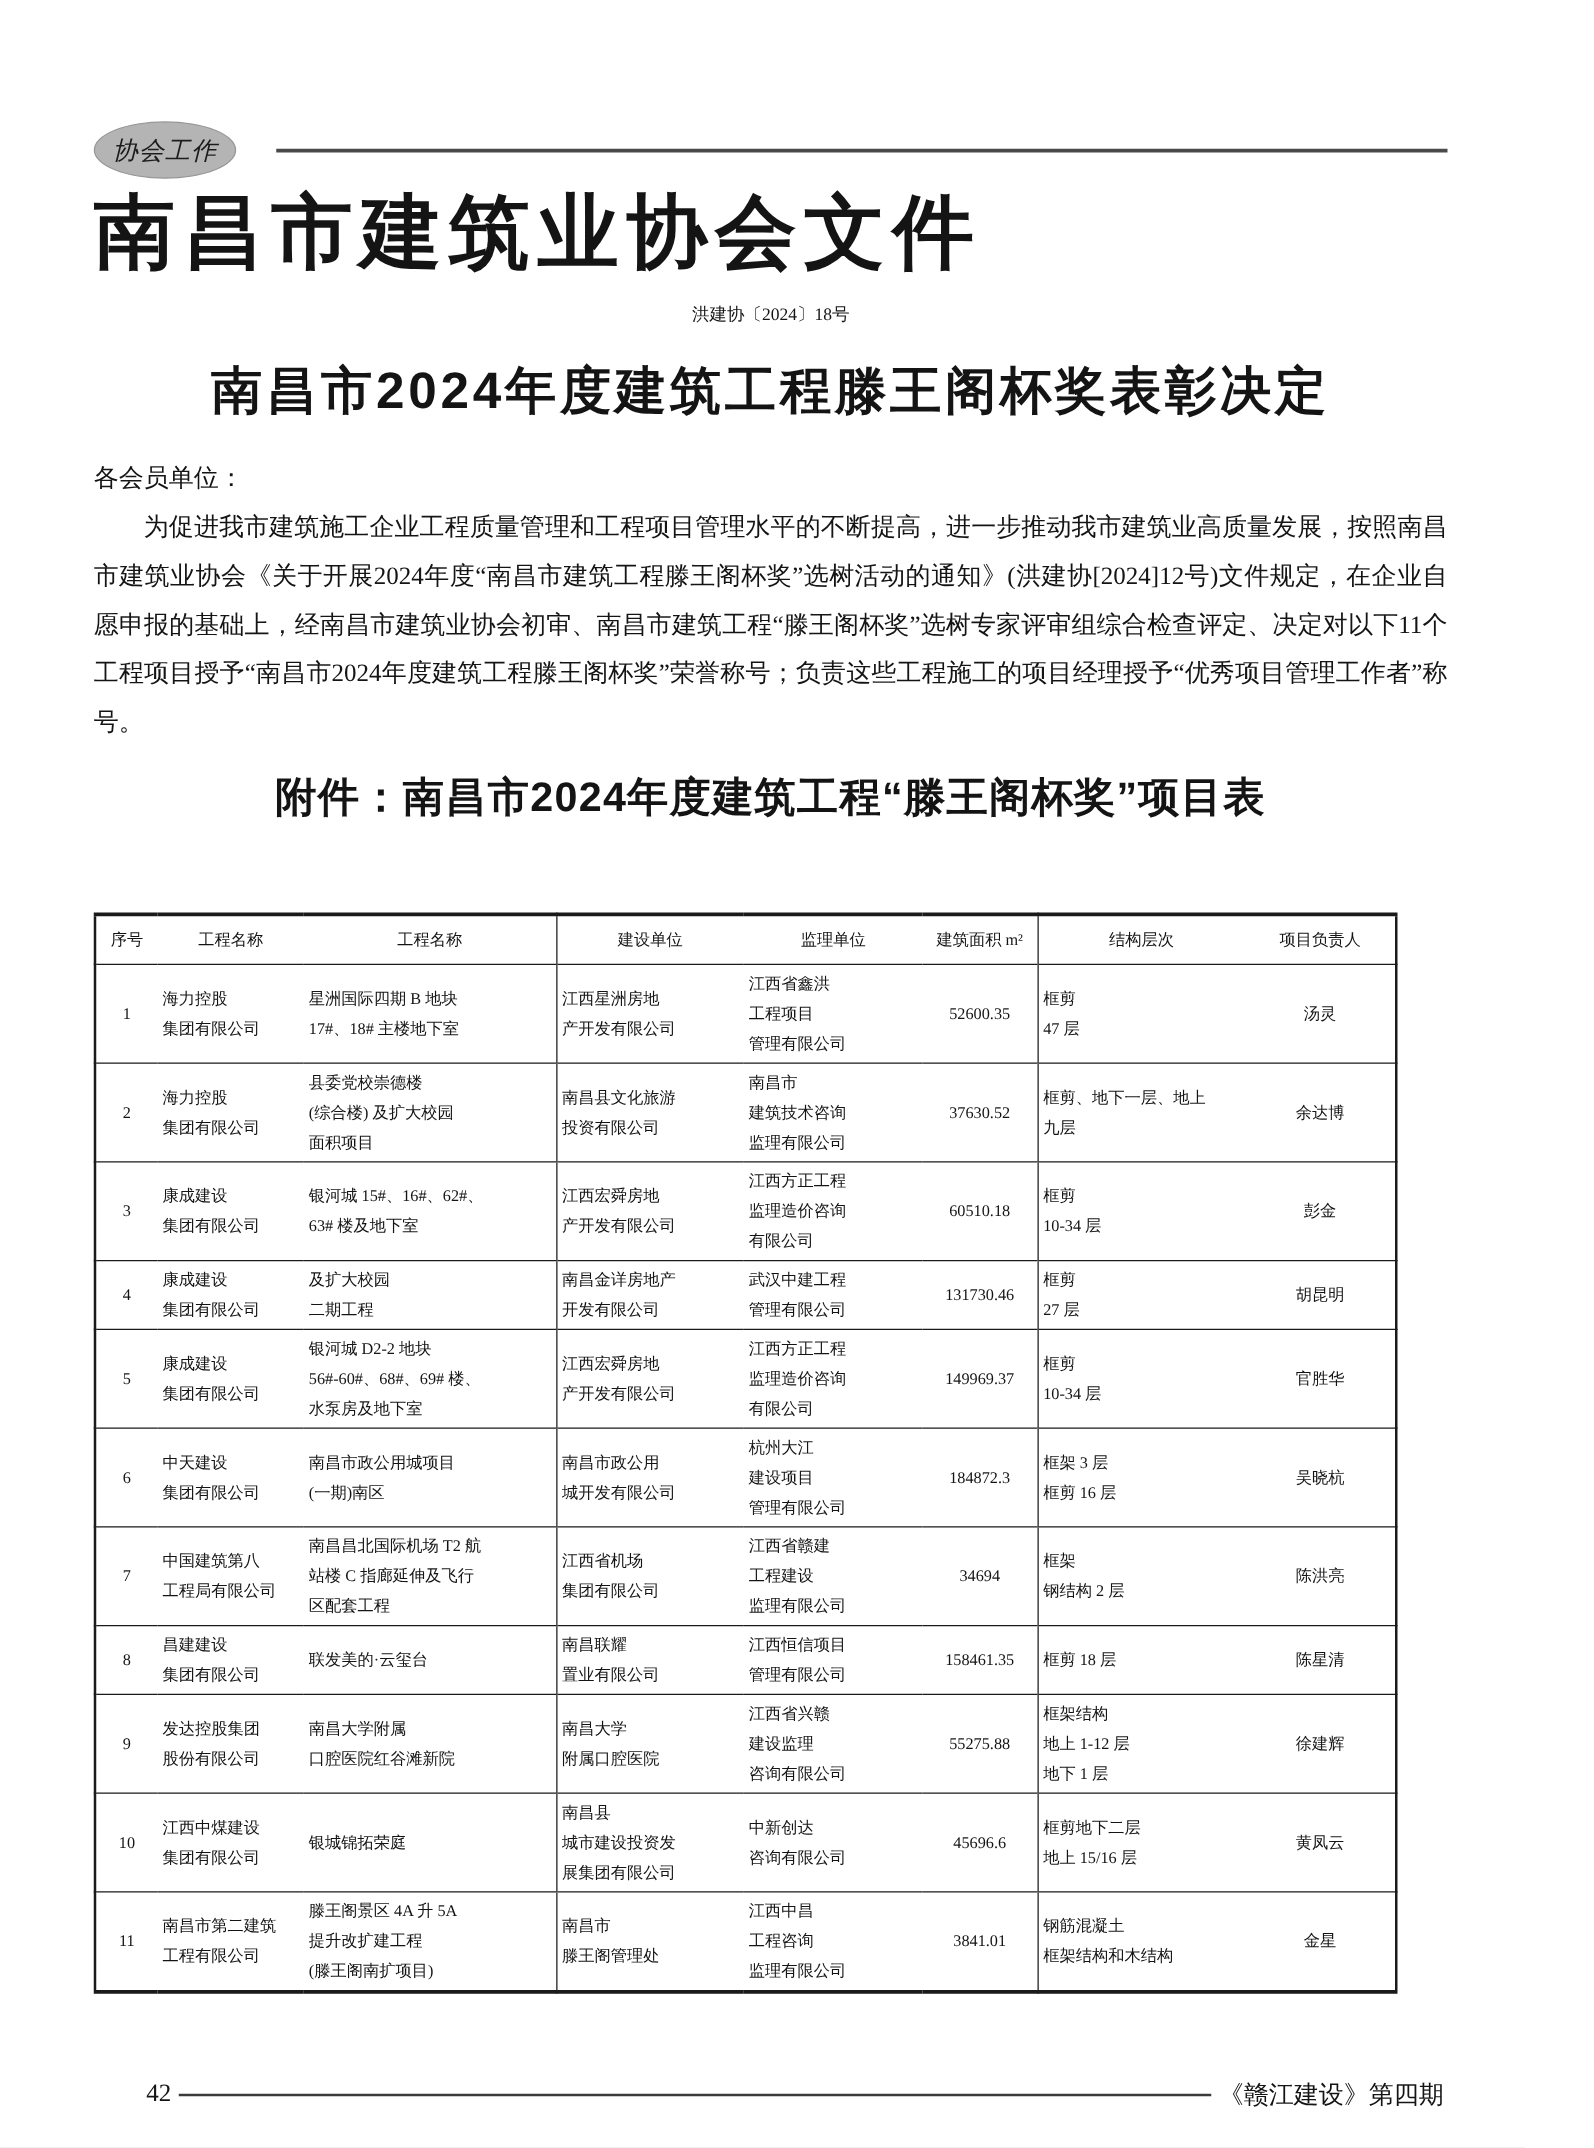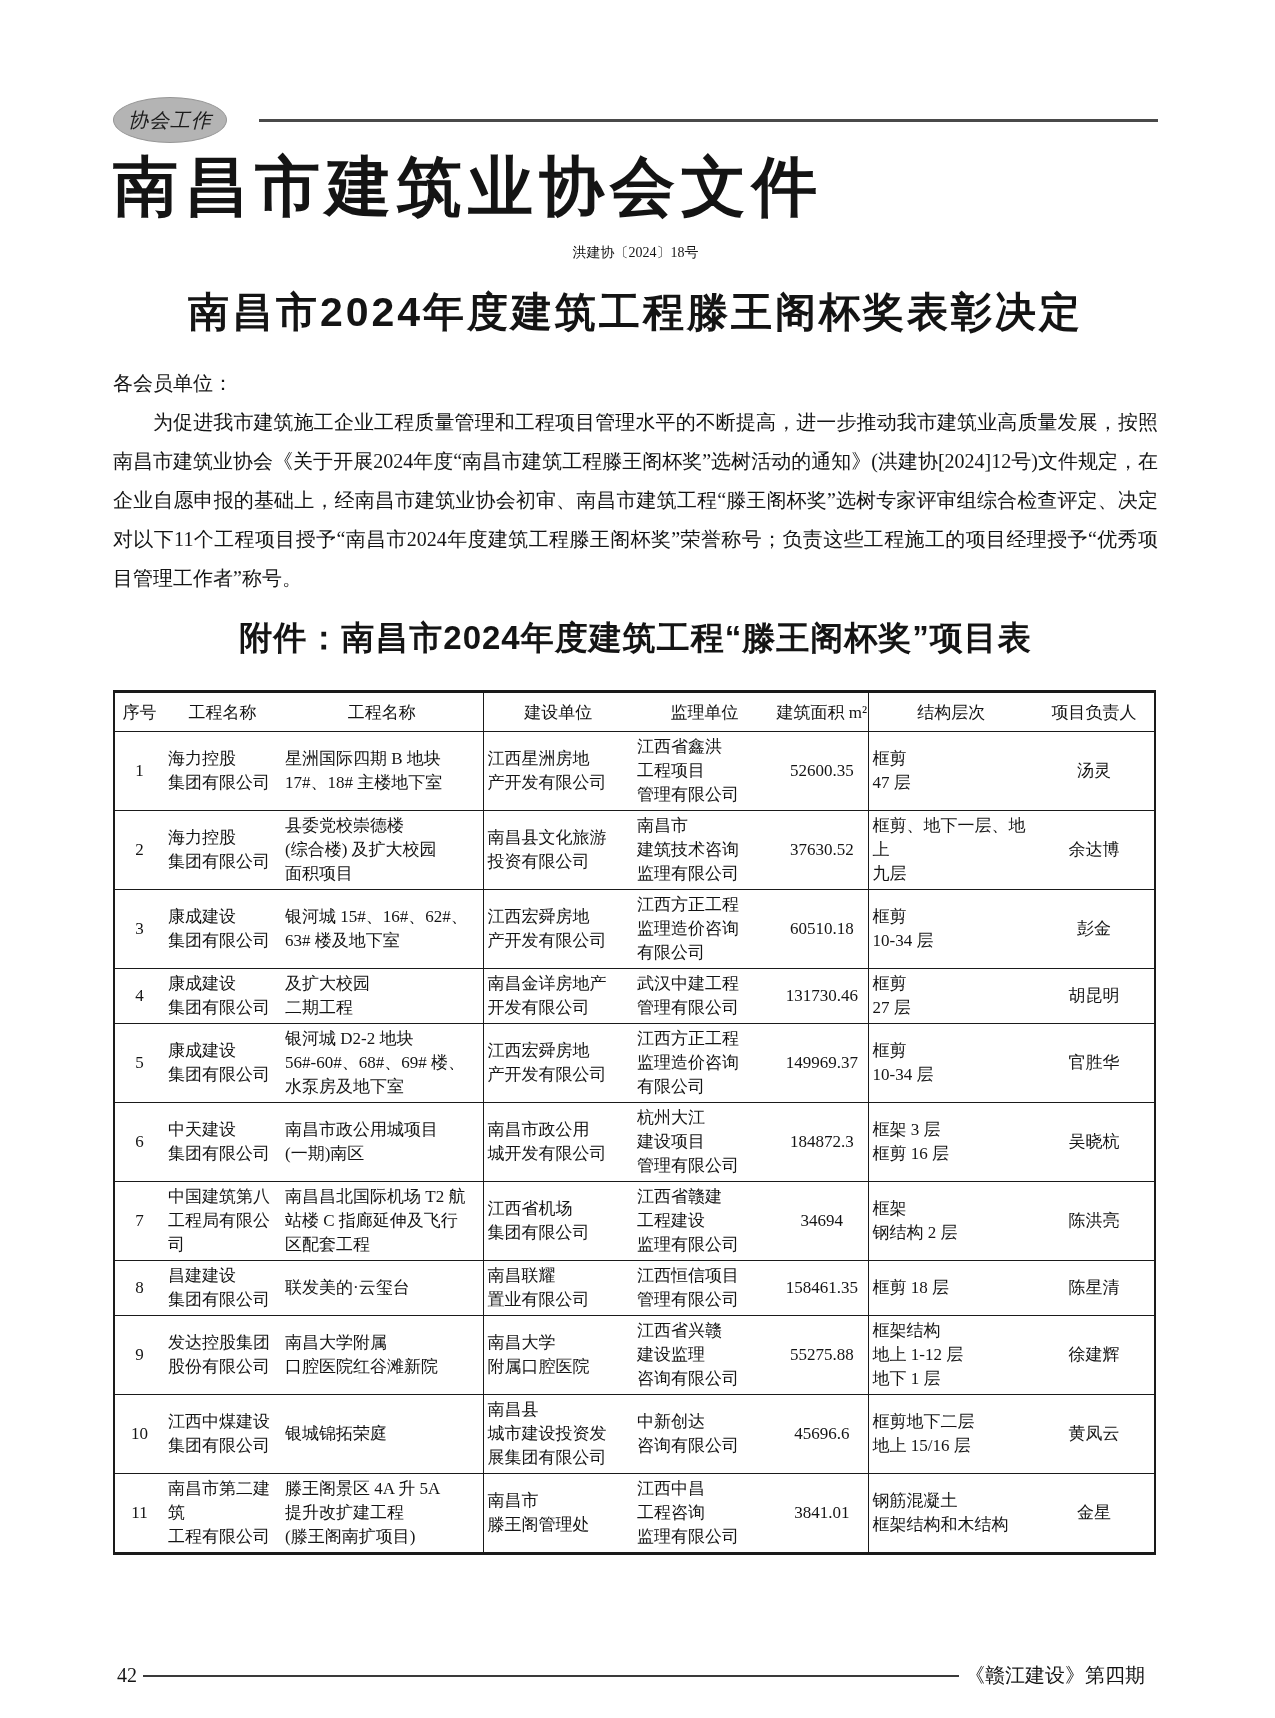--- a/index.html
+++ b/index.html
@@ -2,21 +2,21 @@
 <html lang="zh"><head>
 <meta charset="utf-8">
 <style>
   html,body{margin:0;padding:0;background:#e8e8e8;}
   .page{
     position:relative;
     width:1275px;height:1718px;
     margin:0 auto;
     background:#ffffff;
     box-sizing:border-box;
-    padding:98px 117px 0 113px;
+    padding:98px 117px 0 75px;
     font-family:"Liberation Serif","DejaVu Serif",serif;
     color:#141414;
     overflow:hidden;
   }
   
   .badge-row{display:flex;align-items:center;height:44px;}
   .badge{
     width:112px;height:44px;flex:0 0 auto;
     background:#b4b4b4;border:1px solid #979797;border-radius:50%;
     display:flex;align-items:center;justify-content:center;
@@ -39,24 +39,24 @@
   .salutation{margin-top:24px;font-size:20px;line-height:39px;}
   .body-par{margin:0;font-size:20px;line-height:39px;text-align:justify;text-indent:2em;}
   .attach-note{font-size:20px;line-height:39px;text-indent:2em;}
   .attach-title{
     margin-top:16px;text-align:center;
     font-family:"Liberation Sans","DejaVu Sans",sans-serif;
     font-weight:700;font-size:33px;line-height:48px;letter-spacing:1px;
   }
   
   table.projects{
-    margin-top:28px;width:1041px;
+    margin-top:68px;width:1041px;
     border-collapse:collapse;table-layout:fixed;
     border:2px solid #1a1a1a;border-top-width:3px;border-bottom-width:3px;
-    font-size:17px;
+    font-size:13px;
   }
   table.projects th{
     font-weight:400;height:38px;text-align:center;
     white-space:nowrap;overflow:visible;padding:0;
   }
   table.projects tbody tr{border-top:1.6px solid #1a1a1a;}
   table.projects td{
     vertical-align:middle;line-height:24px;padding:3px 4px;
     white-space:pre-line;overflow:hidden;
   }
@@ -64,21 +64,21 @@
   td.c1{text-align:center;padding-left:0;}
   td.c2{padding-left:14px;}
   td.c3{padding-left:12px;}
   td.c4{padding-left:5px;}
   td.c5{padding-left:16px;}
   td.c6{text-align:center;}
   td.c7{padding-left:9px;}
   td.c8{text-align:center;}
   
   .footer{
-    position:absolute;left:117px;right:130px;top:1662px;
+    position:absolute;left:117px;right:120px;top:1662px;
     display:flex;align-items:center;font-size:20px;
   }
   .footer-rule{flex:1;border-top:2px solid #3a3a3a;margin:0 6px;}
 </style>
 </head>
 <body>
 
 <div class="page">
 
   <div class="badge-row">

